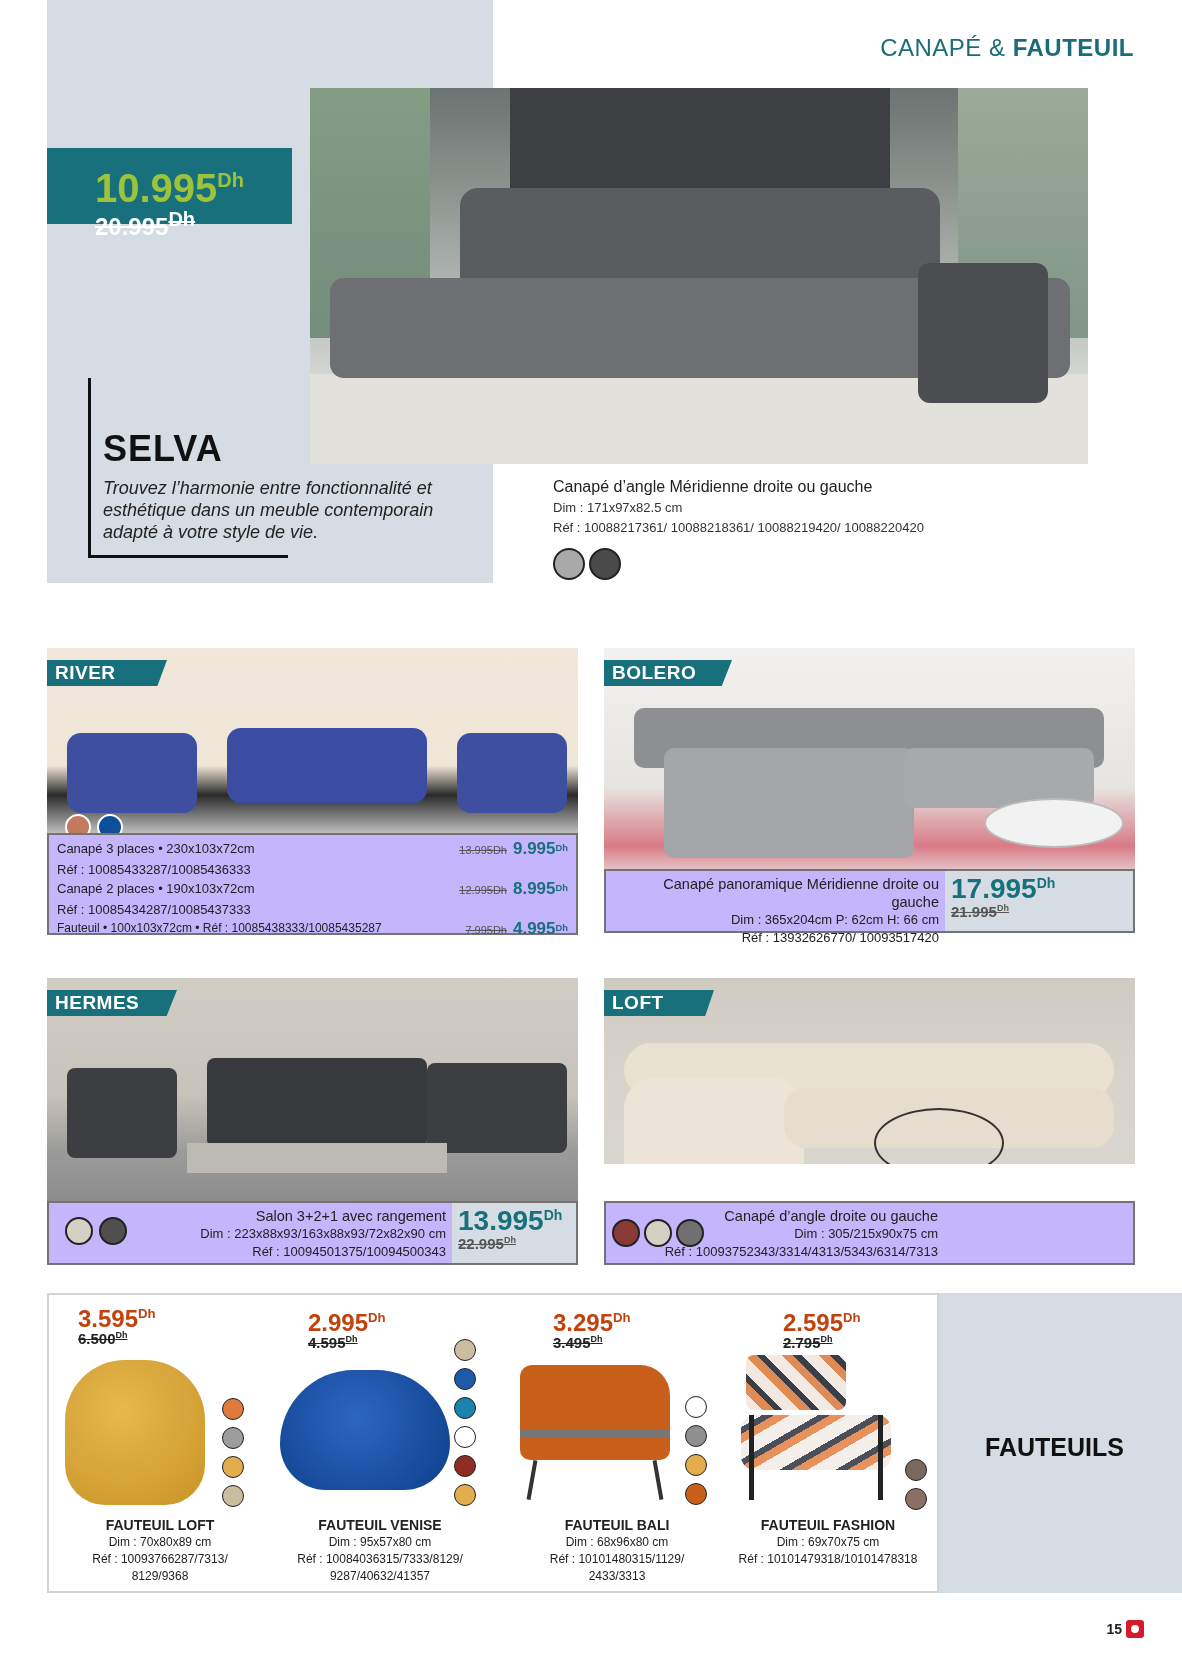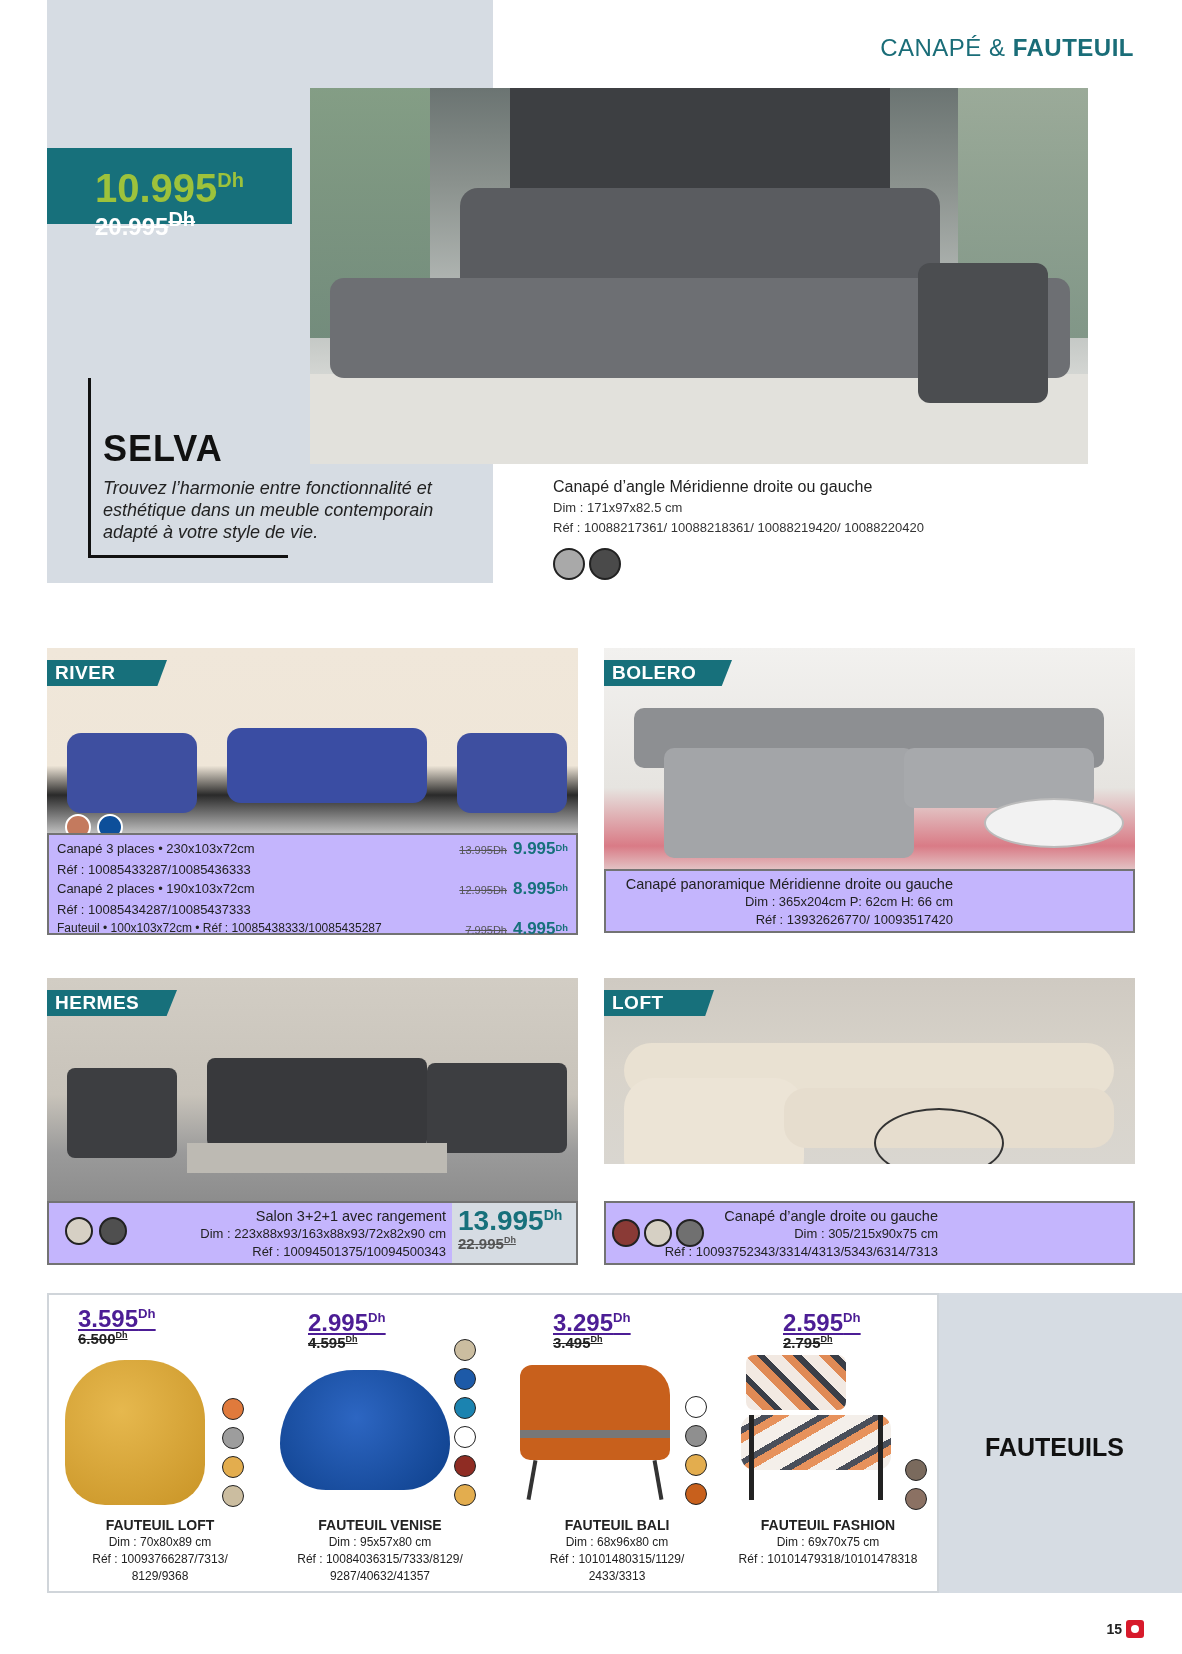--- a/index.html
+++ b/index.html
@@ -50,21 +50,21 @@
   .river-line { display: flex; justify-content: space-between; font-size: 13px; line-height: 19px; }
   .river-line .strike { font-size: 11px; color: #555; text-decoration: line-through; margin-right: 6px; }
   .river-line .np { font-weight: 700; font-size: 17px; color: #17707b; }
   .river-line .np sup { font-size: 0.55em; vertical-align: top; }
 
   
   .fauteuils-panel { position: absolute; left: 47px; top: 1293px; width: 892px; height: 300px; background: #fff; border: 2px solid #d0d5da; }
   .fauteuils-label-bg { position: absolute; left: 939px; top: 1293px; width: 243px; height: 300px; background: #d6dce3; }
   .fauteuils-label { position: absolute; left: 985px; top: 1433px; font-size: 25px; font-weight: 700; color: #111; }
   .fprice { position: absolute; }
-  .fprice .np { font-size: 24px; font-weight: 700; color: #4c1d95; line-height: 1; text-decoration: underline; }
+  .fprice .np { font-size: 24px; font-weight: 700; color: #c2410c; line-height: 1; }
   .fprice .np sup { font-size: 0.55em; vertical-align: top; }
   .fprice .op { font-size: 15px; font-weight: 700; color: #222; text-decoration: line-through; line-height: 1.1; }
   .fprice .op sup { font-size: 0.6em; vertical-align: top; }
   .fcap { position: absolute; text-align: center; font-size: 12px; line-height: 17px; color: #222; }
   .fcap .n { font-weight: 700; font-size: 14px; line-height: 18px; }
   .vsw { position: absolute; display: flex; flex-direction: column; gap: 7px; }
   .vsw .sw { width: 22px; height: 22px; border: 1.5px solid #222; }
 
   .page-num { position: absolute; right: 38px; top: 1620px; font-size: 14px; font-weight: 700; display: flex; align-items: center; gap: 4px; }
   .page-num .logo { width: 18px; height: 18px; background: #d71a2b; border-radius: 3px; position: relative; }
@@ -134,24 +134,28 @@
 </div>
 
 <div class="card-img" style="left:604px;top:628px;width:531px;height:233px;background:linear-gradient(180deg,#f2f1ef 0%,#e6e4e0 60%,#d97b86 85%,#e8e6e3 100%);">
   <div style="position:absolute;left:30px;top:60px;width:470px;height:60px;border-radius:10px;background:#8d8f92;"></div>
   <div style="position:absolute;left:60px;top:100px;width:250px;height:110px;border-radius:10px;background:#a3a5a8;"></div>
   <div style="position:absolute;left:300px;top:100px;width:190px;height:60px;border-radius:10px;background:#a7a9ac;"></div>
   <div style="position:absolute;left:380px;top:150px;width:140px;height:50px;border-radius:50%;background:#f2f2f2;border:2px solid #bbb;"></div>
   <div class="badge" style="width:128px">BOLERO</div>
 </div>
 <div class="info-box" style="left:604px;top:869px;width:531px;height:64px;">
-  <div class="desc-right" style="right:180px;top:4px;margin-left:12px;">
+  <div class="desc-right" style="right:194px;top:4px;margin-left:12px;">
     <div class="t">Canapé panoramique Méridienne droite ou gauche</div>
     <div>Dim : 365x204cm P: 62cm H: 66 cm</div>
     <div>Réf : 13932626770/ 10093517420</div>
+  </div>
+  <div class="price-side" style="width:188px;">
+    <div class="price-teal"><span>17.995</span><sup>Dh</sup></div>
+    <div class="price-strike"><span>21.995</span><sup>Dh</sup></div>
   </div>
 </div>
 
 <div class="card-img" style="left:47px;top:958px;width:531px;height:233px;background:linear-gradient(180deg,#d2cdc4 0%,#c8c3ba 50%,#9a9a9a 75%,#8a8a8a 100%);">
   <div style="position:absolute;left:20px;top:90px;width:110px;height:90px;border-radius:8px;background:#3d3e41;"></div>
   <div style="position:absolute;left:160px;top:80px;width:220px;height:90px;border-radius:8px;background:#38393c;"></div>
   <div style="position:absolute;left:380px;top:85px;width:140px;height:90px;border-radius:8px;background:#3d3e41;"></div>
   <div style="position:absolute;left:140px;top:165px;width:260px;height:30px;background:#bdbab3;"></div>
   <div class="badge" style="width:130px">HERMES</div>
 </div>

